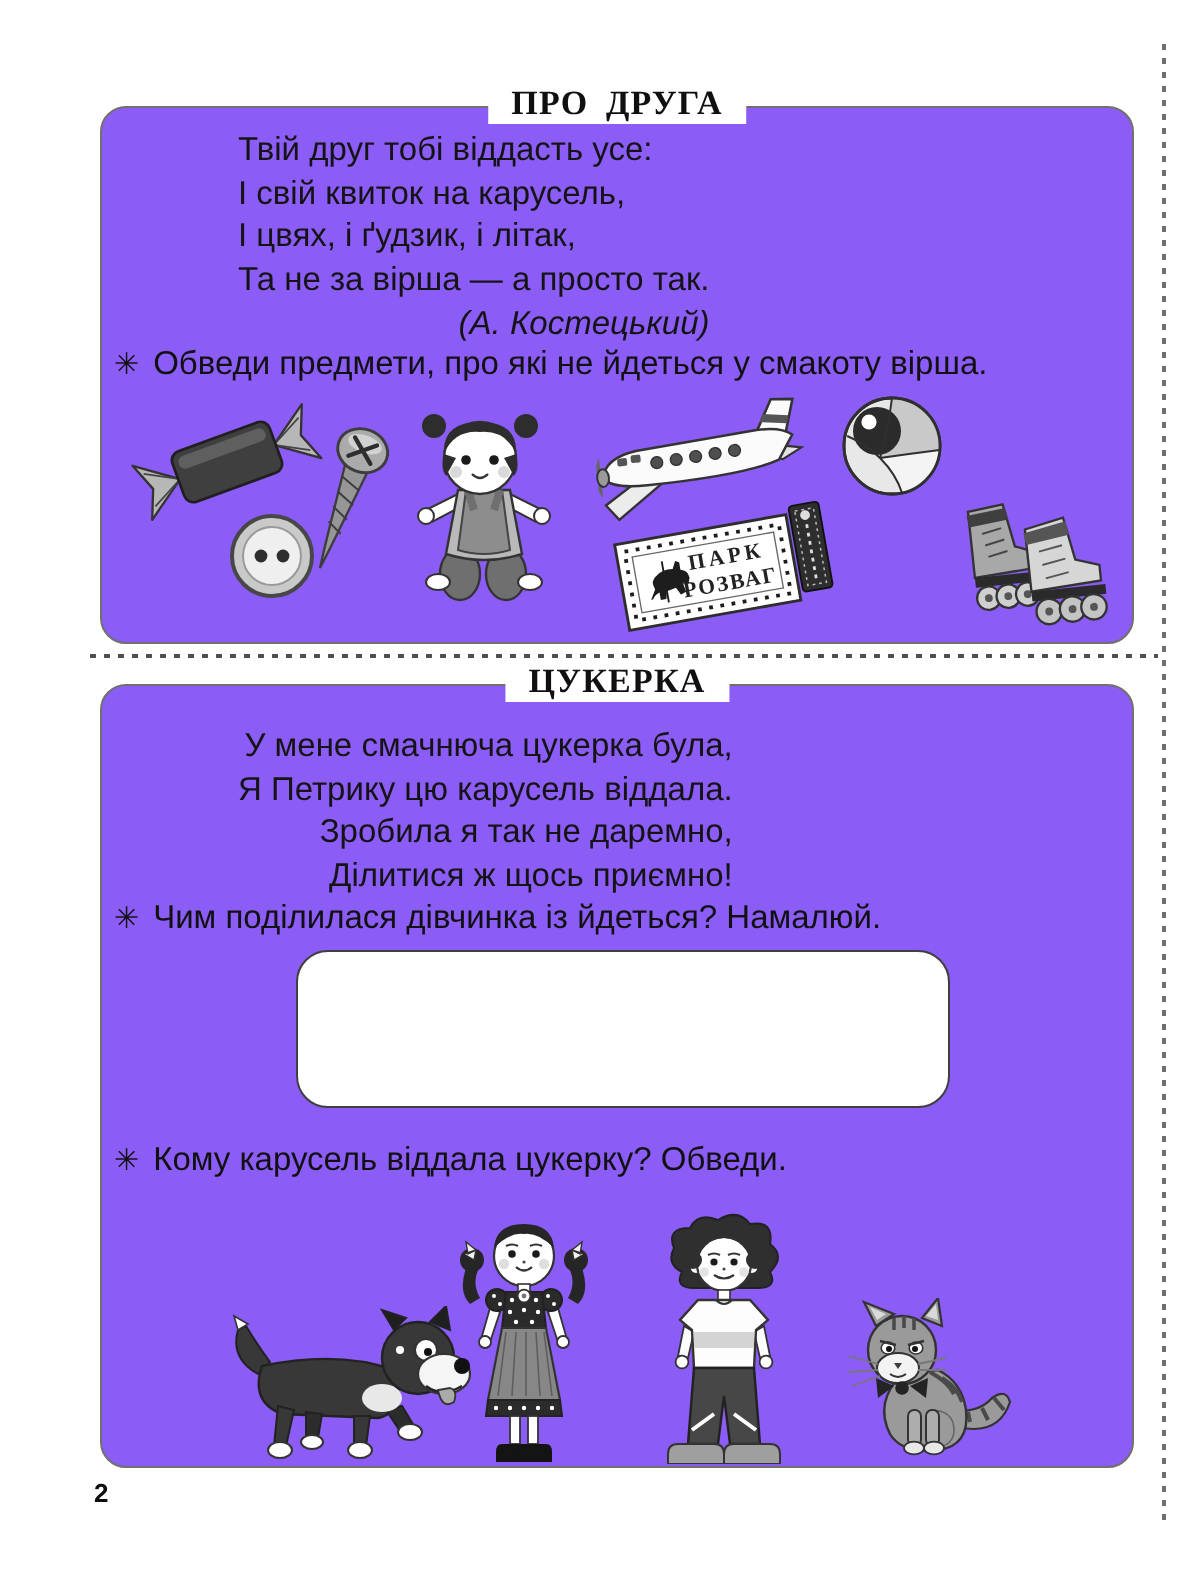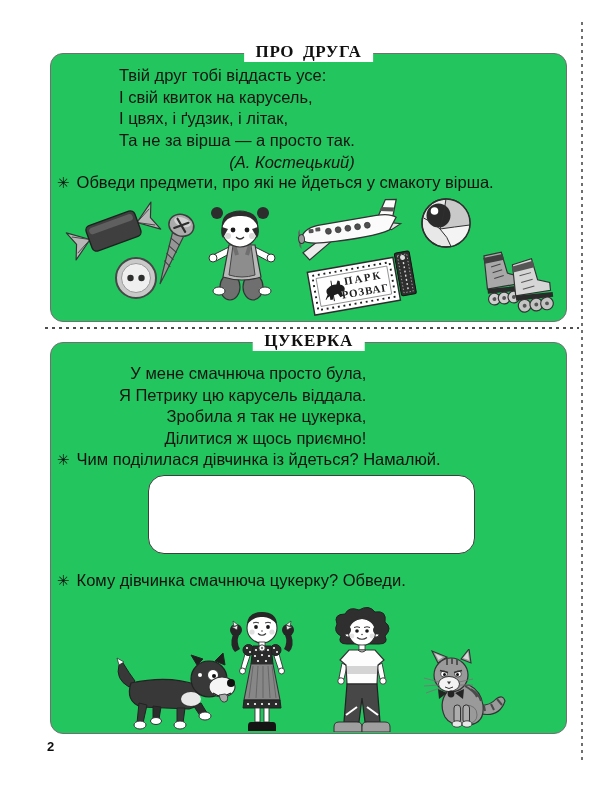--- a/index.html
+++ b/index.html
@@ -2,21 +2,21 @@
 <html><head>
 <meta charset="utf-8">
 <style>
   html,body{margin:0;padding:0;background:#fff;}
   .page{position:relative;width:600px;height:790px;background:#fff;overflow:hidden;
         font-family:"Liberation Sans",sans-serif;color:#151515;}
   .cut{position:absolute;left:581px;top:22px;width:2px;height:740px;
        background:repeating-linear-gradient(180deg,#6f6f6f 0 3px,transparent 3px 7px);}
   .sep{position:absolute;left:45px;top:327px;width:534px;height:2px;
        background:repeating-linear-gradient(90deg,#4f4f4f 0 3px,transparent 3px 7px);}
-  .frame{position:absolute;background:#22c55e;border:1.4px solid #707070;border-radius:13px;}
+  .frame{position:absolute;background:#8b5cf6;border:1.4px solid #707070;border-radius:13px;}
   .s1{left:50px;top:53px;width:515px;height:267px;}
   .s2{left:50px;top:342px;width:515px;height:390px;text-align:right;}
   .box-title{position:absolute;top:-12px;left:50%;transform:translateX(-50%);
        background:#fff;padding:0 12px;font-family:"Liberation Serif",serif;font-weight:bold;
        font-size:17px;letter-spacing:.6px;word-spacing:4px;white-space:nowrap;color:#101010;}
   .poem{position:absolute;left:68px;font-size:16.5px;line-height:21.5px;color:#141414;}
   .s1 .poem{top:11px;}
   .s2 .poem{top:20px;}
   .poem .attr{font-style:italic;margin-left:97px;margin-top:1px;text-align:right;}
   .task{position:absolute;left:6px;display:flex;gap:7px;font-size:16.5px;color:#111;
@@ -192,36 +192,36 @@
       </svg>
     </div>
   </section>
 
   <div class="sep"></div>
 
   <section class="frame s2">
     <div class="box-title">ЦУКЕРКА</div>
 
     <div class="poem">
-      <div>У мене смачнюча просто була,</div>
+      <div>У мене смачнюча цукерка була,</div>
       <div>Я Петрику цю карусель віддала.</div>
-      <div>Зробила я так не цукерка,</div>
+      <div>Зробила я так не даремно,</div>
       <div>Ділитися ж щось приємно!</div>
     </div>
 
     <div class="task t2">
       <span class="marker">✳</span>
       <span>Чим поділилася дівчинка із йдеться? Намалюй.</span>
     </div>
 
     <div class="drawbox"></div>
 
     <div class="task t3">
       <span class="marker">✳</span>
-      <span>Кому дівчинка смачнюча цукерку? Обведи.</span>
+      <span>Кому карусель віддала цукерку? Обведи.</span>
     </div>
 
     <div class="art" style="left:58px;top:310px;width:132px;height:78px">
       <svg viewBox="0 0 132 78">
         <path d="M20,34 Q6,26 10,12 L14,10 Q20,20 26,28 Z" fill="#383838" stroke="#222" stroke-width="1"></path>
         <path d="M10,12 L8,5 L15,9 Z" fill="#fff" stroke="#333" stroke-width="0.8"></path>
         <path d="M22,30 Q16,48 32,54 L80,56 Q90,54 90,42 L88,32 Q60,22 22,30 Z" fill="#383838" stroke="#222" stroke-width="1.2"></path>
         <path d="M30,50 L38,52 L34,70 L28,70 Z" fill="#383838" stroke="#222" stroke-width="1"></path>
         <ellipse cx="31" cy="72" rx="6" ry="4" fill="#fff" stroke="#333" stroke-width="1"></ellipse>
         <path d="M44,53 L52,54 L50,66 L44,66 Z" fill="#2c2c2c" stroke="#222" stroke-width="1"></path>

